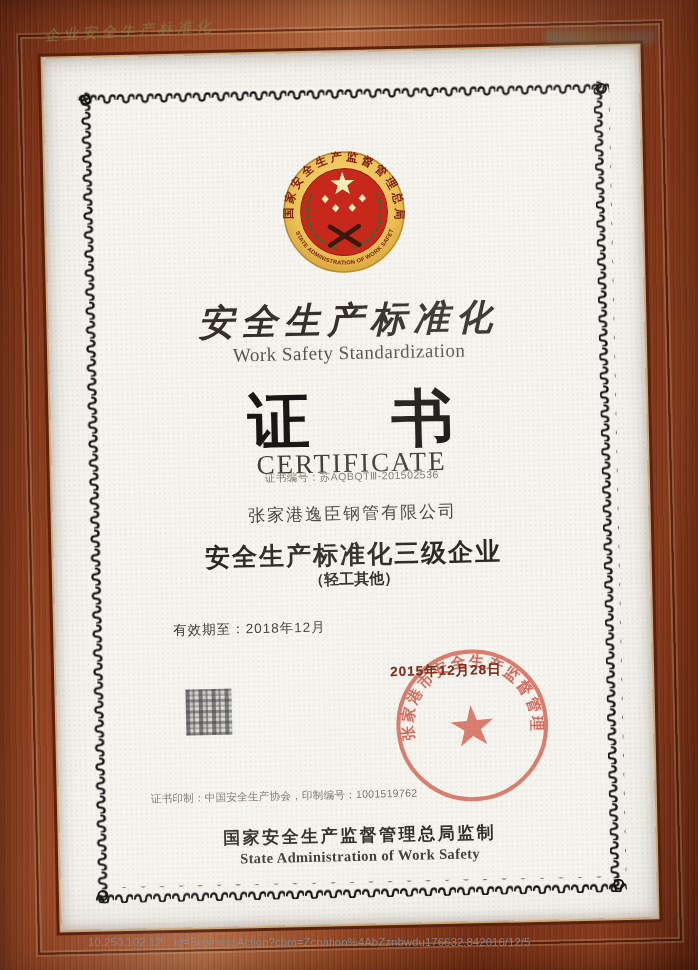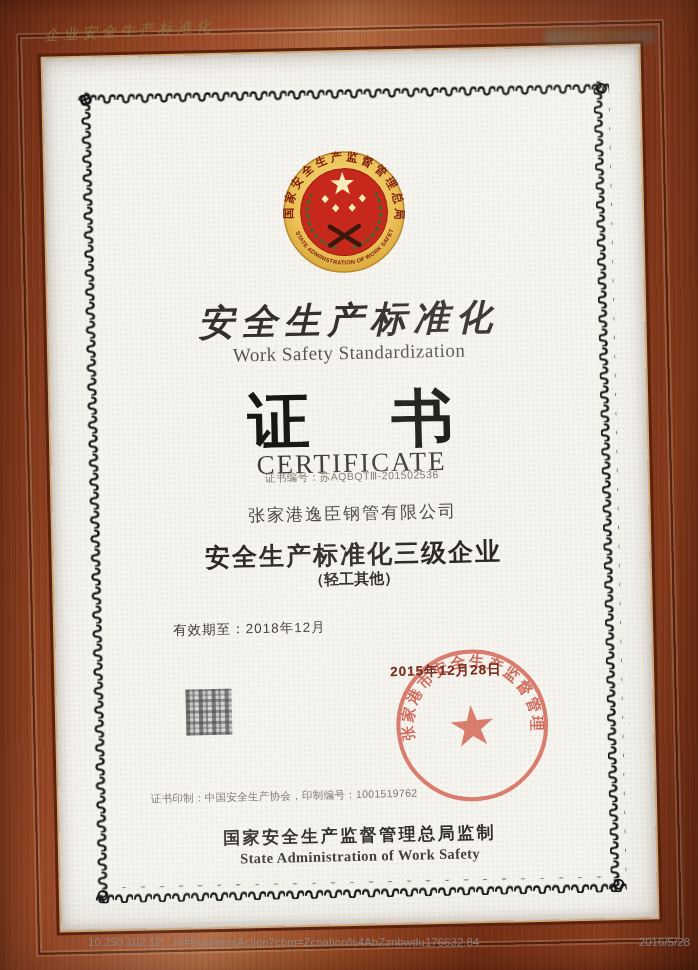--- a/index.html
+++ b/index.html
@@ -68,21 +68,21 @@
   .issuer-en{top:762px;font-family:"Liberation Serif",serif;font-weight:700;font-size:14.5px;
              letter-spacing:.4px;color:#45413a;}
   
   .handnote{position:absolute;left:70px;top:33px;z-index:8;font-family:"DejaVu Serif",serif;
             font-style:italic;font-size:15px;letter-spacing:4px;color:rgba(148,136,78,.85);
             transform:rotate(-2deg);filter:blur(.3px);}
   .smudge{position:absolute;left:545px;top:30px;width:110px;height:14px;z-index:8;
           background:linear-gradient(90deg, rgba(90,160,150,.30), rgba(120,170,90,.22), rgba(90,140,160,.25));
           filter:blur(2.5px);border-radius:3px;}
   .footer-line{position:absolute;left:88px;right:8px;bottom:22px;z-index:10;display:flex;
-               justify-content:space-between;font-size:11.5px;color:rgba(140,140,145,.85);
+               font-size:11.5px;color:rgba(140,140,145,.85);
                filter:blur(.3px);white-space:nowrap;overflow:hidden;}
 </style>
 </head>
 <body>
 
 <div class="photo">
   <div class="scene">
     <div class="frame"></div>
     <div class="frame-groove"></div>
 
@@ -172,15 +172,15 @@
       </div>
     </div>
 
     <div class="handnote">企业安全生产标准化</div>
   </div>
 
   <div class="smudge"></div>
 
   <div class="footer-line">
     <span>10.250.102.12:...id=BusinessAction?cbm=Zcnation%4AbZznbwdu176632.84</span>
-    <span>2016/5/28</span>
+    <span>2016/12/5</span>
   </div>
 </div>
 
 </body></html>

